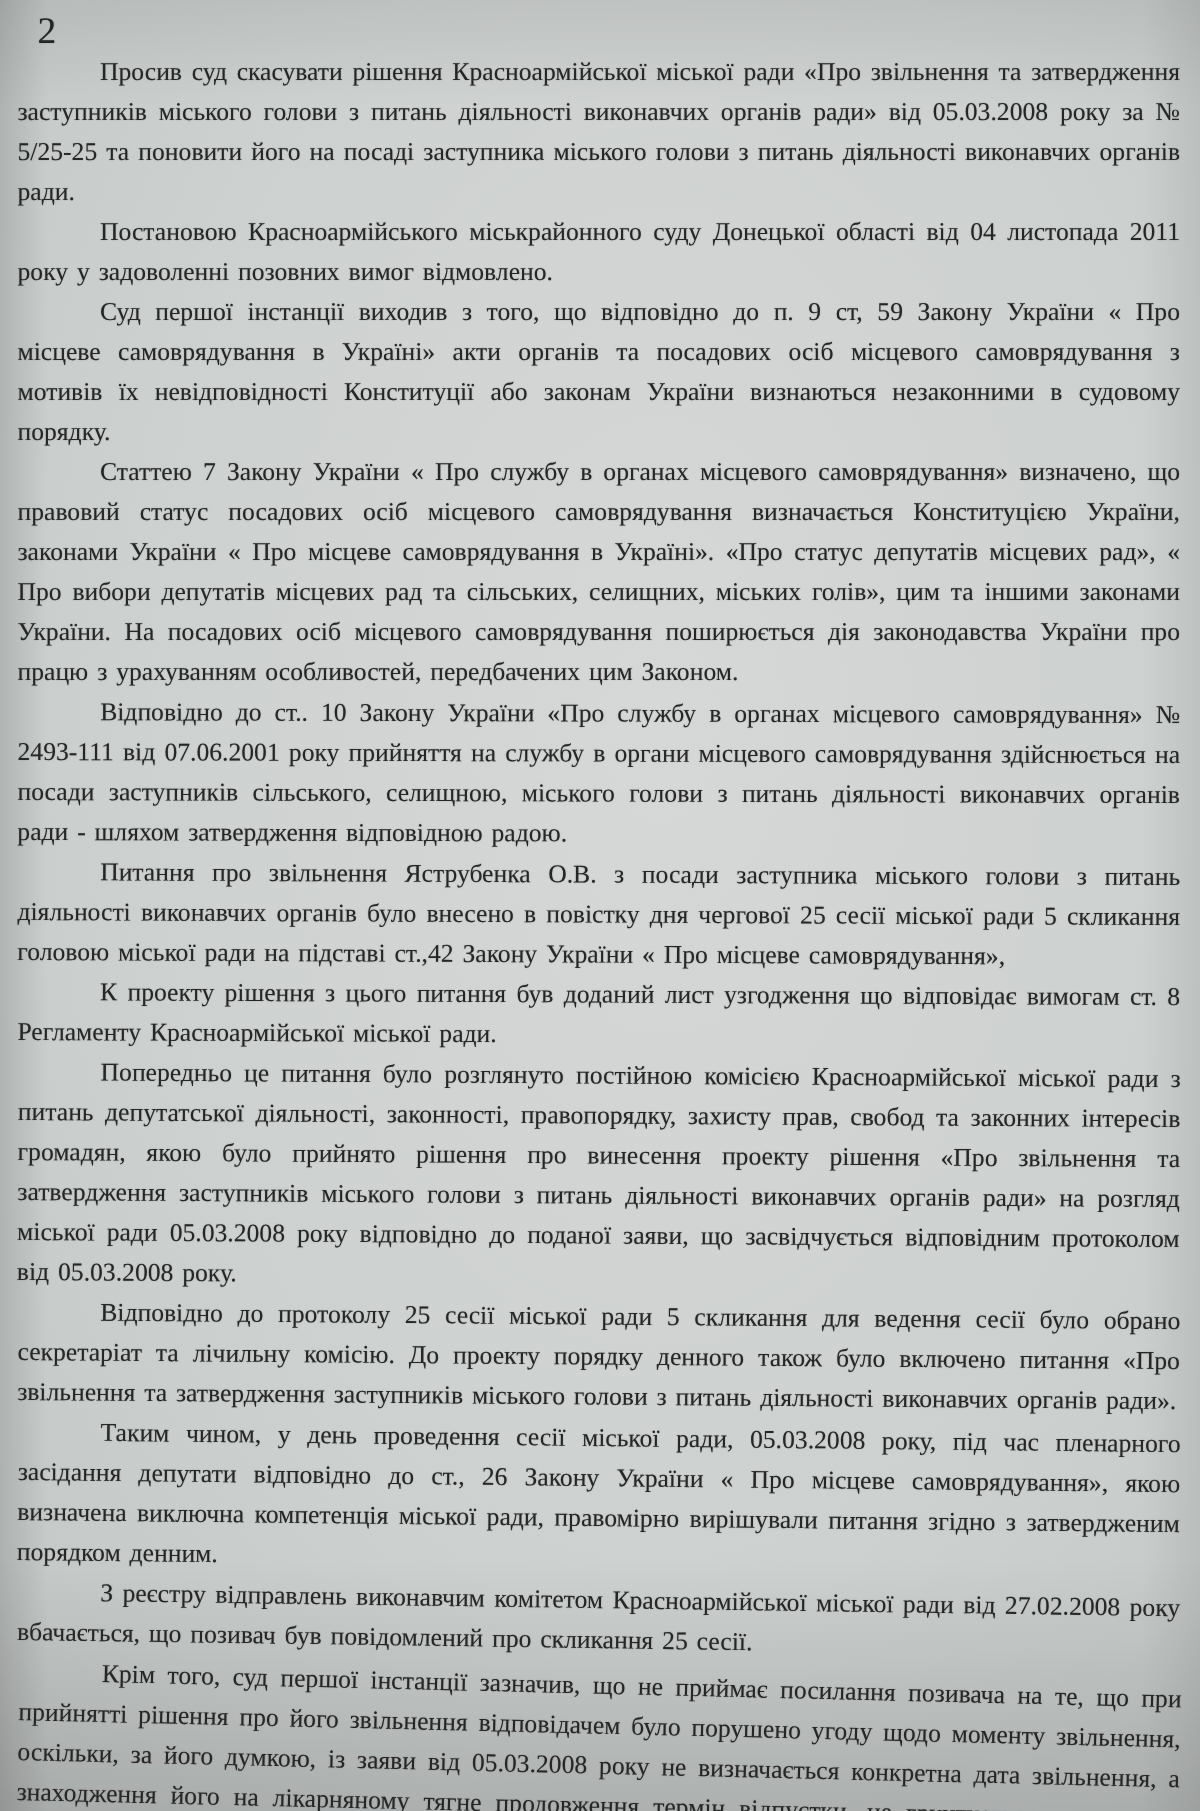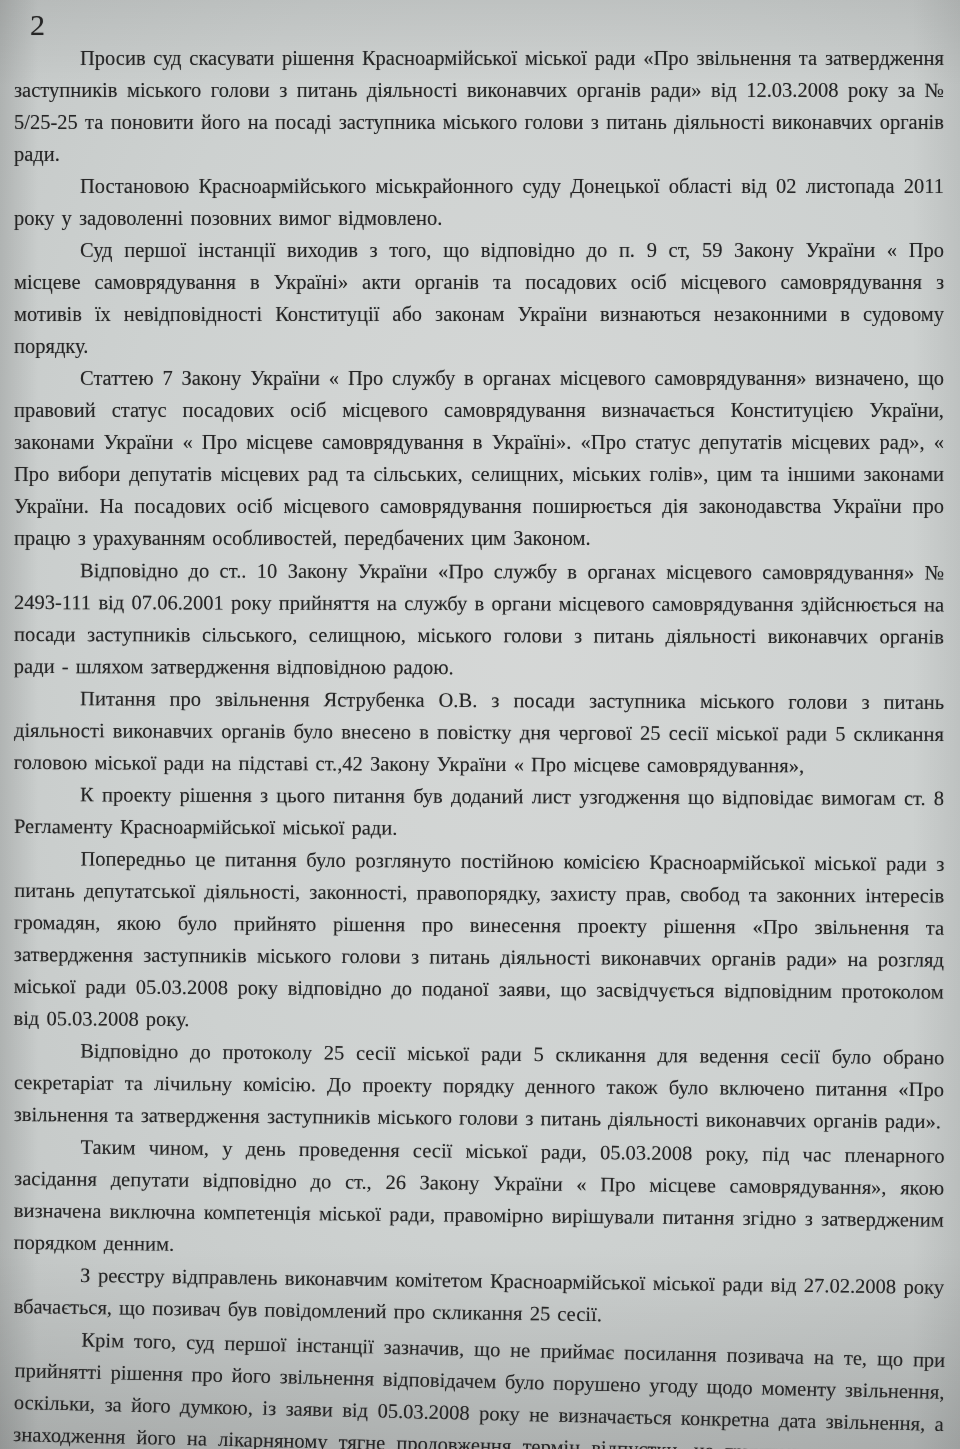--- a/index.html
+++ b/index.html
@@ -44,22 +44,22 @@
   .r4  { transform: rotate(0.45deg); }
   .r5  { transform: rotate(0.6deg); }
   .r6  { transform: rotate(0.8deg); }
   .r8  { transform: rotate(1.35deg); }
 </style>
 </head>
 <body>
 
 <div class="page">
   <div class="page-number">2</div>
-  <p class="para">Просив суд скасувати рішення Красноармійської міської ради «Про звільнення та затвердження заступників міського голови з питань діяльності виконавчих органів ради» від 12.03.2008 року за № 5/25-25 та поновити його на посаді заступника міського голови з питань діяльності виконавчих органів ради.</p>
-  <p class="para">Постановою Красноармійського міськрайонного суду Донецької області від 02 листопада 2011 року у задоволенні позовних вимог відмовлено.</p>
+  <p class="para">Просив суд скасувати рішення Красноармійської міської ради «Про звільнення та затвердження заступників міського голови з питань діяльності виконавчих органів ради» від 05.03.2008 року за № 5/25-25 та поновити його на посаді заступника міського голови з питань діяльності виконавчих органів ради.</p>
+  <p class="para">Постановою Красноармійського міськрайонного суду Донецької області від 04 листопада 2011 року у задоволенні позовних вимог відмовлено.</p>
   <p class="para">Суд першої інстанції виходив з того, що відповідно до п. 9 ст, 59 Закону України « Про місцеве самоврядування в Україні» акти органів та посадових осіб місцевого самоврядування з мотивів їх невідповідності Конституції або законам України визнаються незаконними в судовому порядку.</p>
   <p class="para">Статтею 7 Закону України « Про службу в органах місцевого самоврядування» визначено, що правовий статус посадових осіб місцевого самоврядування визначається Конституцією України, законами України « Про місцеве самоврядування в Україні». «Про статус депутатів місцевих рад», « Про вибори депутатів місцевих рад та сільських, селищних, міських голів», цим та іншими законами України. На посадових осіб місцевого самоврядування поширюється дія законодавства України про працю з урахуванням особливостей, передбачених цим Законом.</p>
   <p class="para r1">Відповідно до ст.. 10 Закону України «Про службу в органах місцевого самоврядування» № 2493-111 від 07.06.2001 року прийняття на службу в органи місцевого самоврядування здійснюється на посади заступників сільського, селищною, міського голови з питань діяльності виконавчих органів ради - шляхом затвердження відповідною радою.</p>
   <p class="para r2">Питання про звільнення Яструбенка О.В. з посади заступника міського голови з питань діяльності виконавчих органів було внесено в повістку дня чергової 25 сесії міської ради 5 скликання головою міської ради на підставі ст.,42 Закону України « Про місцеве самоврядування»,</p>
   <p class="para r2">К проекту рішення з цього питання був доданий лист узгодження що відповідає вимогам ст. 8 Регламенту Красноармійської міської ради.</p>
   <p class="para r3">Попередньо це питання було розглянуто постійною комісією Красноармійської міської ради з питань депутатської діяльності, законності, правопорядку, захисту прав, свобод та законних інтересів громадян, якою було прийнято рішення про винесення проекту рішення «Про звільнення та затвердження заступників міського голови з питань діяльності виконавчих органів ради» на розгляд міської ради 05.03.2008 року відповідно до поданої заяви, що засвідчується відповідним протоколом від 05.03.2008 року.</p>
   <p class="para r4">Відповідно до протоколу 25 сесії міської ради 5 скликання для ведення сесії було обрано секретаріат та лічильну комісію. До проекту порядку денного також було включено питання «Про звільнення та затвердження заступників міського голови з питань діяльності виконавчих органів ради».</p>
   <p class="para r5">Таким чином, у день проведення сесії міської ради, 05.03.2008 року, під час пленарного засідання депутати відповідно до ст., 26 Закону України « Про місцеве самоврядування», якою визначена виключна компетенція міської ради, правомірно вирішували питання згідно з затвердженим порядком денним.</p>
   <p class="para r6">З реєстру відправлень виконавчим комітетом Красноармійської міської ради від 27.02.2008 року вбачається, що позивач був повідомлений про скликання 25 сесії.</p>
   <p class="para r8">Крім того, суд першої інстанції зазначив, що не приймає посилання позивача на те, що при прийнятті рішення про його звільнення відповідачем було порушено угоду щодо моменту звільнення, оскільки, за його думкою, із заяви від 05.03.2008 року не визначається конкретна дата звільнення, а знаходження його на лікарняному тягне продовження термін відпустки, не грунтується на вимогах закону.</p>

